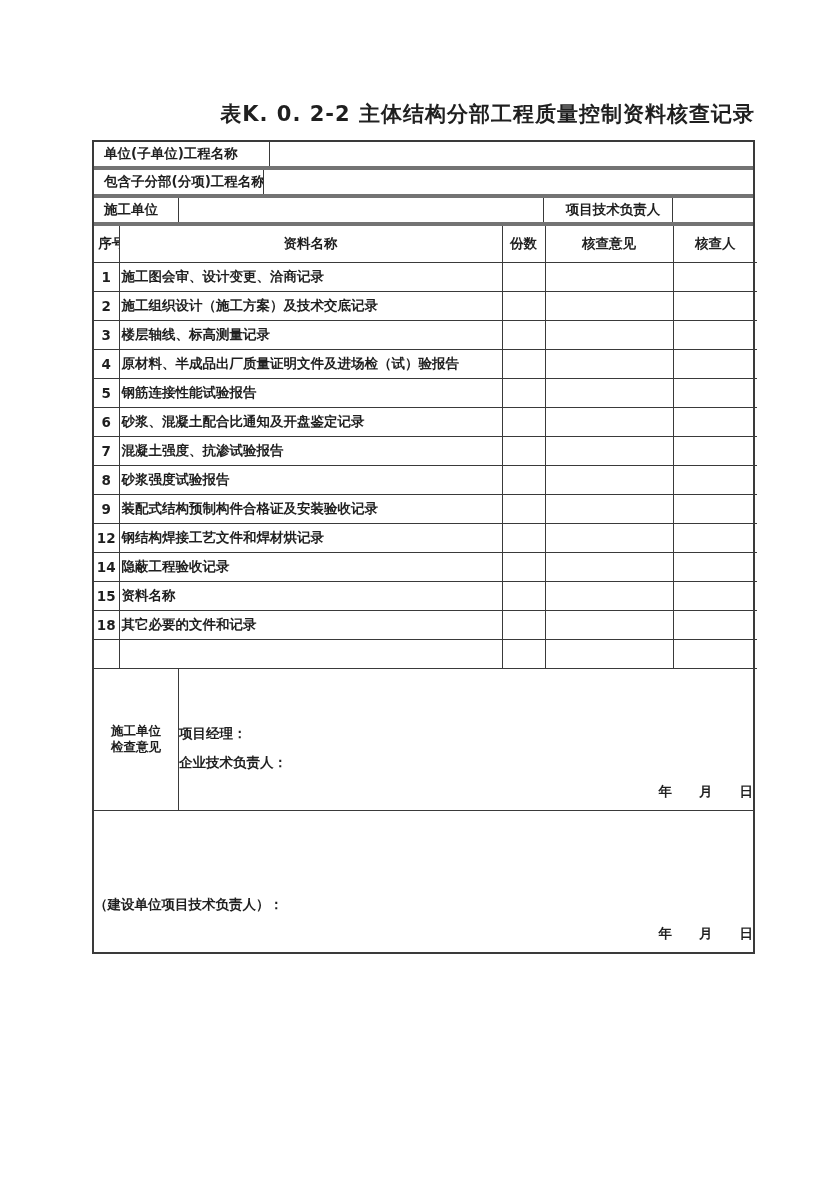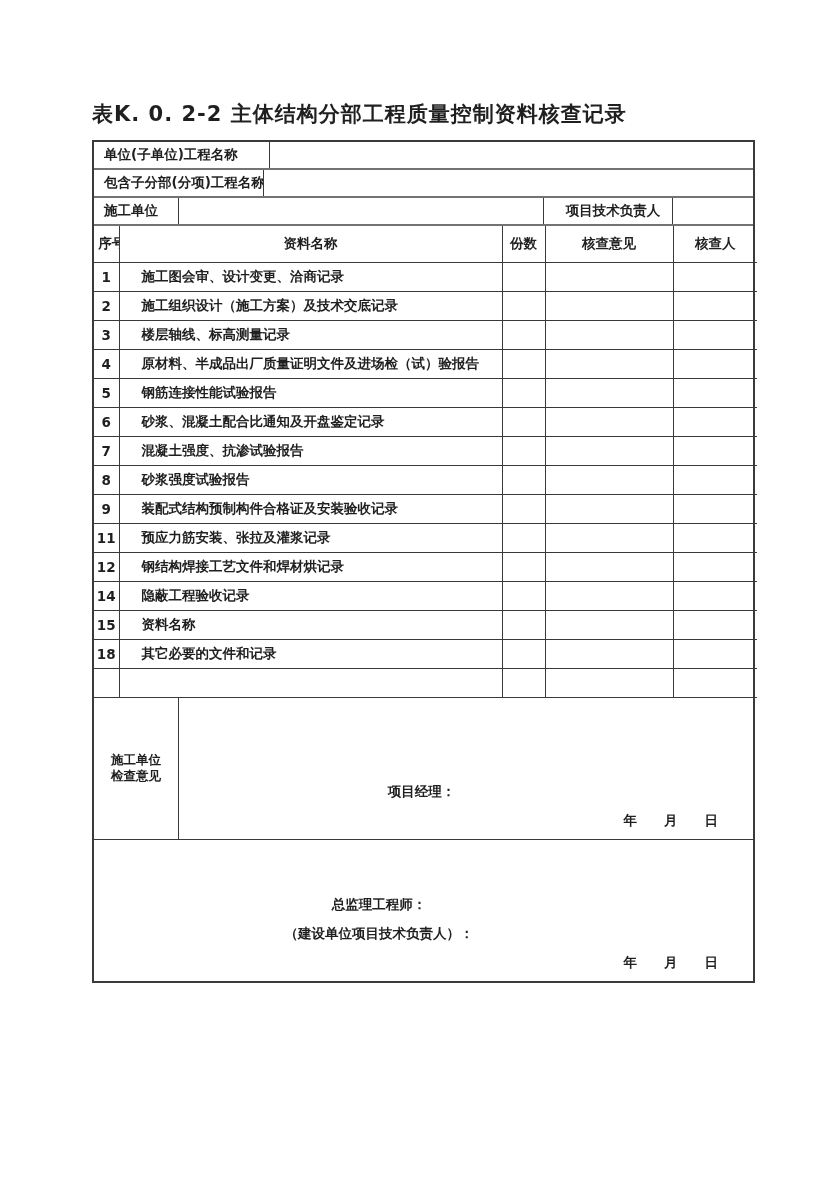--- a/index.html
+++ b/index.html
@@ -7,36 +7,36 @@
   body {
     width: 838px; height: 1186px;
     position: relative;
     font-family: "DejaVu Sans", "Liberation Sans", sans-serif;
     color: #1f1f1f;
   }
   .page { position: absolute; inset: 0; background: #ffffff; }
   .doc-title {
     position: absolute;
     left: 92px; top: 100px; width: 663px;
-    text-align: left;
+    text-align: right;
     font-size: 21px;
     font-weight: bold;
     letter-spacing: 1px;
     white-space: nowrap;
   }
   .frame {
     position: absolute;
     left: 92px; top: 140px; width: 663px;
     border: 2px solid #3a3a3a;
     background: #ffffff;
     font-size: 13.5px;
     font-weight: 600;
   }
   
-  .irow { display: flex; align-items: stretch; border-bottom: 2px solid #737373; height: 28px; }
+  .irow { display: flex; align-items: stretch; border-bottom: 4px solid #737373; height: 28px; }
   .irow .cell {
     display: flex; align-items: center;
     padding-left: 10px;
     border-right: 1px solid #3a3a3a;
     white-space: nowrap; overflow: hidden;
   }
   .irow .cell:last-child { border-right: none; }
   .irow .val { flex: 1; padding-left: 6px; }
   .c-label1 { width: 176px; }
   .c-label2 { width: 170px; }
@@ -55,38 +55,38 @@
   .items tr > *:last-child  { border-right: none; }
   .items thead th { border-top: none; height: 36px; font-size: 13.5px; text-align: center; vertical-align: middle; }
   .items tbody td { height: 29px; vertical-align: middle; }
   .col-seq  { width: 25px; }
   .col-name { width: 383px; }
   .col-cnt  { width: 43px; }
   .col-op   { width: 128px; }
   .col-ck   { width: 84px; }
   th.hd-seq div { width: 16px; margin: 0 auto; word-break: break-all; line-height: 1.15; }
   td.cell-seq { text-align: center; }
-  td.cell-name { padding-left: 22px; text-align: left; }
+  td.cell-name { padding-left: 2px; text-align: left; }
   
   .section { display: flex; align-items: stretch; border-bottom: 1px solid #3a3a3a; }
   .section:last-child { border-bottom: none; }
   .sec1 { height: 142px; }
   .sec2 { height: 141px; }
   .slabel {
     width: 85px;
     border-right: 1px solid #3a3a3a;
     display: flex; flex-direction: column;
     justify-content: center; align-items: center;
     line-height: 1.25;
     white-space: nowrap;
     font-size: 12.5px;
   }
   .scontent { flex: 1; display: flex; flex-direction: column; justify-content: flex-end; }
-  .signline { text-align: center; padding-right: 89px; margin-bottom: 11px; white-space: pre; }
-  .dateline { text-align: right; padding-right: 35px; margin-bottom: 9px; white-space: pre; }
+  .signline { text-align: left; padding-right: 89px; margin-bottom: 11px; white-space: pre; }
+  .dateline { text-align: right; margin-bottom: 9px; white-space: pre; }
 </style>
 </head>
 <body>
 
 <div class="page">
 
   <div class="doc-title">表K. 0. 2-2  主体结构分部工程质量控制资料核查记录</div>
 
   <div class="frame">
 
@@ -184,27 +184,20 @@
             <td class="cell-checker"></td>
           </tr>
           <tr>
             <td class="cell-seq">9</td>
             <td class="cell-name">装配式结构预制构件合格证及安装验收记录</td>
             <td class="cell-count"></td>
             <td class="cell-opinion"></td>
             <td class="cell-checker"></td>
           </tr>
           <tr>
-            <td class="cell-seq">11</td>
-            <td class="cell-name">预应力筋安装、张拉及灌浆记录</td>
-            <td class="cell-count"></td>
-            <td class="cell-opinion"></td>
-            <td class="cell-checker"></td>
-          </tr>
-          <tr>
             <td class="cell-seq">12</td>
             <td class="cell-name">钢结构焊接工艺文件和焊材烘记录</td>
             <td class="cell-count"></td>
             <td class="cell-opinion"></td>
             <td class="cell-checker"></td>
           </tr>
           <tr>
             <td class="cell-seq">14</td>
             <td class="cell-name">隐蔽工程验收记录</td>
             <td class="cell-count"></td>
@@ -235,26 +228,26 @@
         </tbody>
     </table>
 
     <div class="section sec1">
       <div class="slabel">
         <span>施工单位</span>
         <span>检查意见</span>
       </div>
       <div class="scontent">
         <div class="signline">项目经理：</div>
+        <div class="signline">企业技术负责人：</div>
         <div class="dateline">年　　月　　日</div>
       </div>
     </div>
 
     <div class="section sec2">
       <div class="scontent">
-        <div class="signline">总监理工程师：</div>
         <div class="signline">（建设单位项目技术负责人）：</div>
         <div class="dateline">年　　月　　日</div>
       </div>
     </div>
 
   </div>
 </div>
 
 </body></html>

